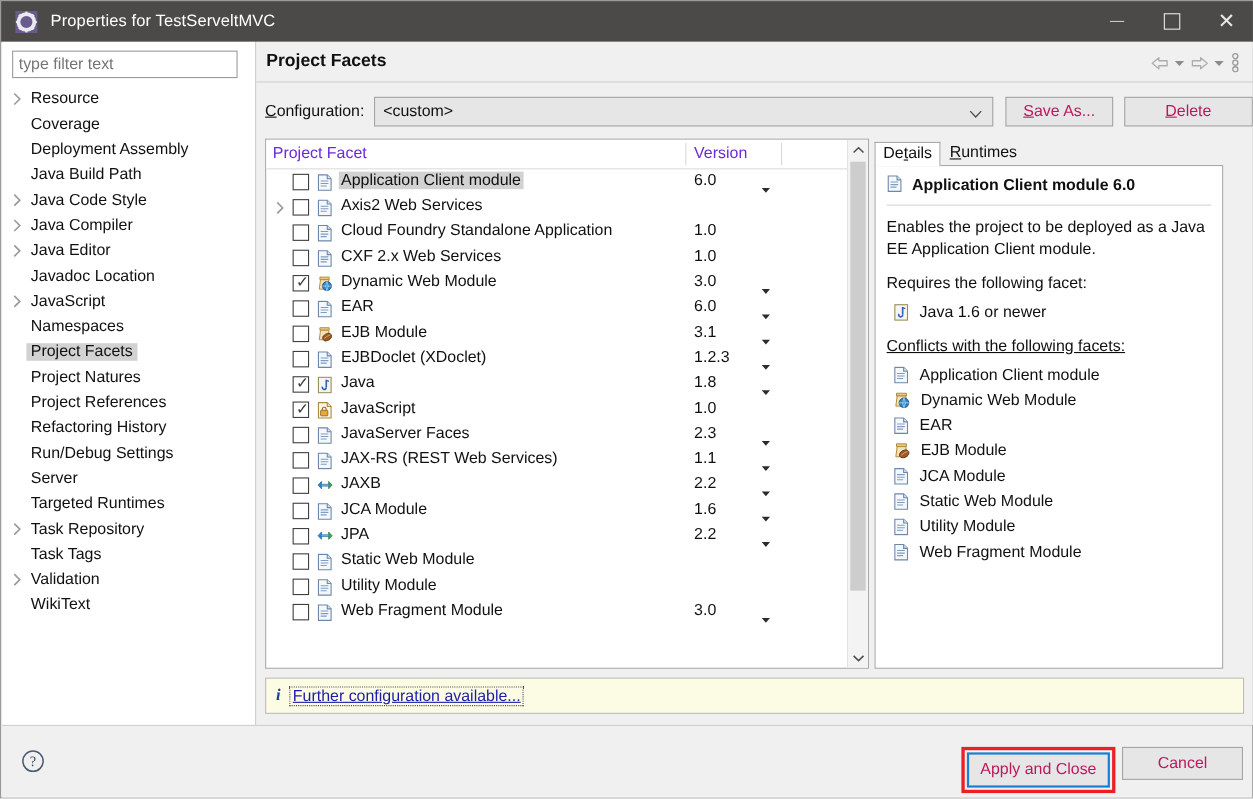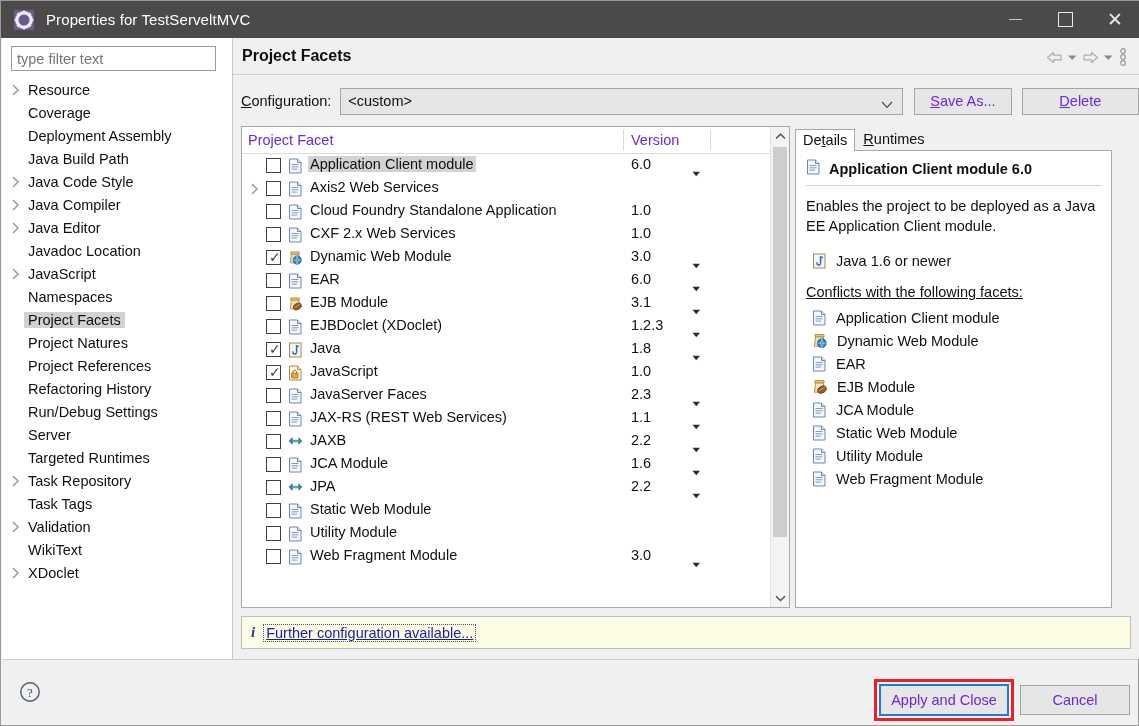--- a/index.html
+++ b/index.html
@@ -56,21 +56,21 @@
   .cfgrow{position:absolute;left:0;top:48px;width:906px;height:30px;display:flex;align-items:center;}
   .cfglabel{font-size:14.5px;color:#101010;margin-left:8px;}
   .cfglabel u{text-decoration:underline;}
   .combo{
     position:relative;margin-left:9px;width:566px;height:27px;box-sizing:border-box;
     border:1px solid #a5a5a5;background:#e6e6e6;display:flex;align-items:center;
   }
   .combo .val{margin-left:7px;font-size:14.5px;color:#101010;}
   .combo .cb-arrow{position:absolute;right:9px;top:7px;}
   .btn{
-    box-sizing:border-box;border:1px solid #a5a5a5;background:#e6e6e6;color:#6d28d9;
+    box-sizing:border-box;border:1px solid #a5a5a5;background:#e6e6e6;color:#be185d;
     font-family:"Liberation Sans",sans-serif;font-size:14.5px;height:27px;
     display:flex;align-items:center;justify-content:center;
   }
   .btn u{text-decoration:underline;}
   #save-as-button{margin-left:11px;width:98px;}
   #delete-button{margin-left:10px;width:118px;}
 
   
   .tablewrap{position:absolute;left:8px;top:88px;width:549px;height:482px;box-sizing:border-box;
              border:1px solid #a9a9a9;background:#fff;overflow:hidden;}
@@ -127,21 +127,21 @@
 
   
   .midbtns{position:absolute;right:8px;top:622px;display:flex;}
   #revert-button{width:126px;}
   #apply-button{width:118px;margin-left:10px;}
 
   
   .footer{position:absolute;left:1px;top:658px;width:1136px;height:66px;background:#f0f0f0;}
   .footer-rule{position:absolute;left:0;top:0;width:1136px;height:1px;background:#d0d0d0;}
   .helpbtn{position:absolute;left:17px;top:22px;width:22px;height:22px;}
-  .footbtns{position:absolute;right:8px;top:20px;display:flex;align-items:center;}
+  .footbtns{position:absolute;right:8px;top:20px;display:flex;align-items:flex-start;}
   .redbox{
     box-sizing:border-box;border:3px solid #ec2024;padding:2px;
   }
   .bluebox{box-sizing:border-box;border:2px solid #1a7fd4;background:#e6e6e6;}
   #apply-and-close-button{width:126px;height:28px;border:none;background:transparent;}
   #cancel-button{width:110px;height:30px;margin-left:6px;}
 </style>
 </head>
 <body>
 
@@ -289,28 +289,20 @@
             <svg width="9" height="12" viewBox="0 0 9 12">
               <path d="M2 1 L7 6 L2 11" fill="none" stroke="#9b9b9b" stroke-width="1.5"></path>
             </svg>
           </span>
           <span class="navlabel">Validation</span>
         </div>
         <div class="navrow">
           <span class="twisty"></span>
           <span class="navlabel">WikiText</span>
         </div>
-        <div class="navrow">
-          <span class="twisty">
-            <svg width="9" height="12" viewBox="0 0 9 12">
-              <path d="M2 1 L7 6 L2 11" fill="none" stroke="#9b9b9b" stroke-width="1.5"></path>
-            </svg>
-          </span>
-          <span class="navlabel">XDoclet</span>
-        </div>
       </div>
   </div>
   <div class="leftsep"></div>
 
   <div class="rightpane">
 
     <div class="pagehead">
       <div class="pagetitle">Project Facets</div>
       <div class="headtools">
         <span class="htool arrowbtn">
@@ -714,20 +706,21 @@
                   <path d="M3.5 6.5 H10.5"></path>
                   <path d="M3.5 8.8 H10.5"></path>
                   <path d="M3.5 11.1 H9"></path>
                 </g>
               </svg>
           </span>
           <span>Application Client module 6.0</span>
         </div>
         <div class="drule"></div>
         <p class="dpara">Enables the project to be deployed as a Java EE Application Client module.</p>
+        <p class="dsub">Requires the following facet:</p>
         <div id="requires-list">
             <div class="ditem">
               <span style="display: inline-flex;">
                 <svg width="15" height="16" viewBox="0 0 15 16">
                   <rect x="1.5" y="1" width="11.5" height="14" fill="#f7f5ef" stroke="#9a8d5c" stroke-width="1"></rect>
                   <path d="M8.6 3.2 L8.6 10.2" stroke="#2f63b8" stroke-width="1.5" fill="none"></path>
                   <path d="M5.2 9.4 a1.8 1.8 0 1 0 3.4 .9" fill="none" stroke="#2f63b8" stroke-width="1.5"></path>
                   <path d="M8.6 3.2 L11 3.9 L11 5.2 L8.6 4.5 Z" fill="#2f63b8"></path>
                 </svg>
               </span>

